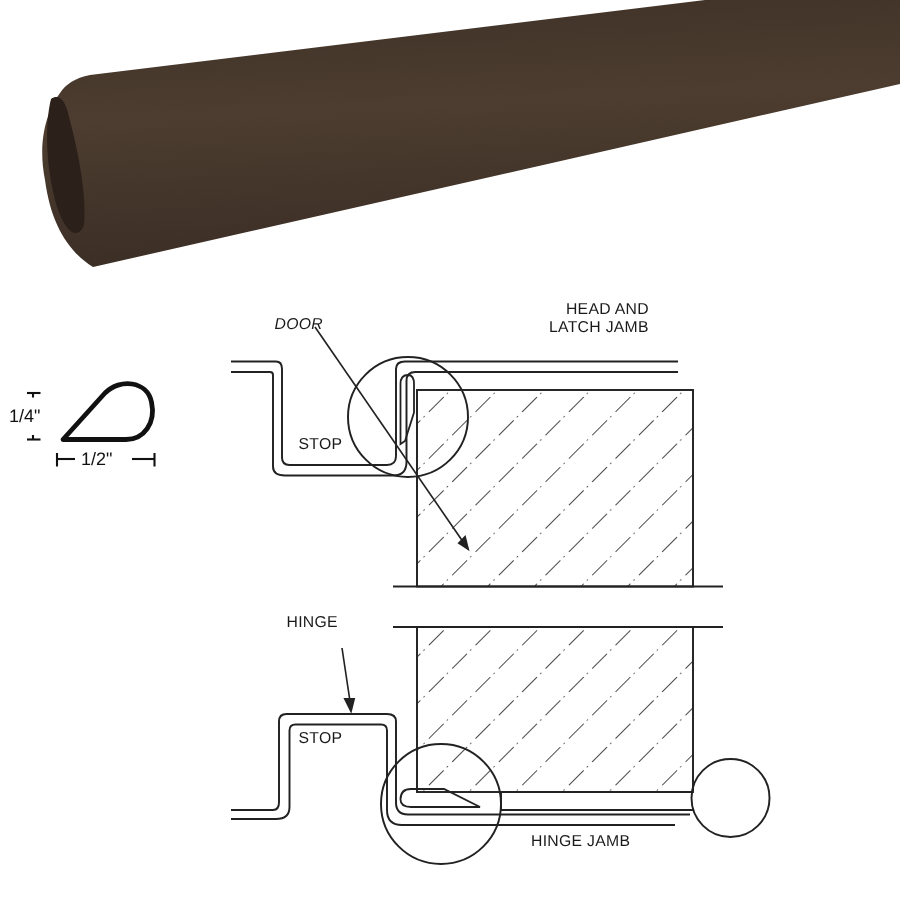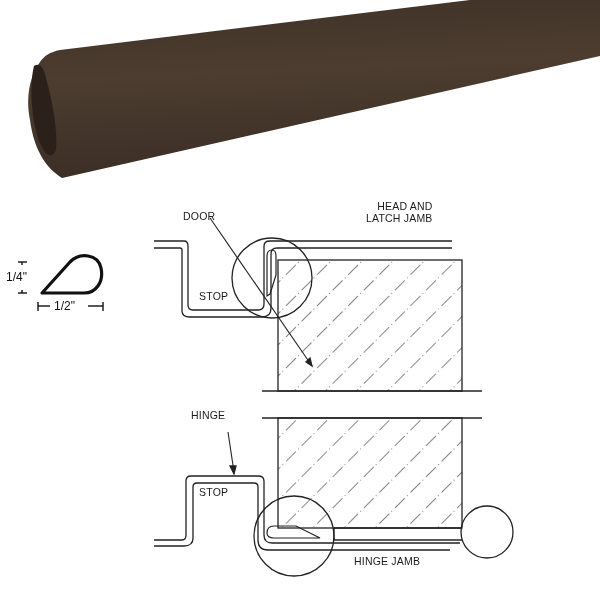--- a/index.html
+++ b/index.html
@@ -63,19 +63,19 @@
     <circle cx="294" cy="536" r="40"></circle>
     <circle cx="487" cy="532" r="26"></circle>
     <line x1="228" y1="432" x2="234" y2="472" stroke-width="1.1"></line>
     <path d="M234,474 L230,466 L236,466 Z" fill="#222"></path>
   </g>
 </svg>
 
 <div class="dim" style="left:6px;top:270px;">1/4"</div>
 <div class="dim" style="left:54px;top:299px;">1/2"</div>
 
-<div class="lbl" style="left:183px;top:210px;">DOOR</div>
+<div class="lbl" style="left:183px;top:210px;font-style:italic;">DOOR</div>
 <div class="lbl" style="left:366px;top:200px;text-align:right;">HEAD AND
 LATCH JAMB</div>
 <div class="lbl" style="left:199px;top:290px;">STOP</div>
 <div class="lbl" style="left:191px;top:409px;">HINGE</div>
 <div class="lbl" style="left:199px;top:486px;">STOP</div>
 <div class="lbl" style="left:354px;top:555px;">HINGE JAMB</div>
 
 </body></html>

